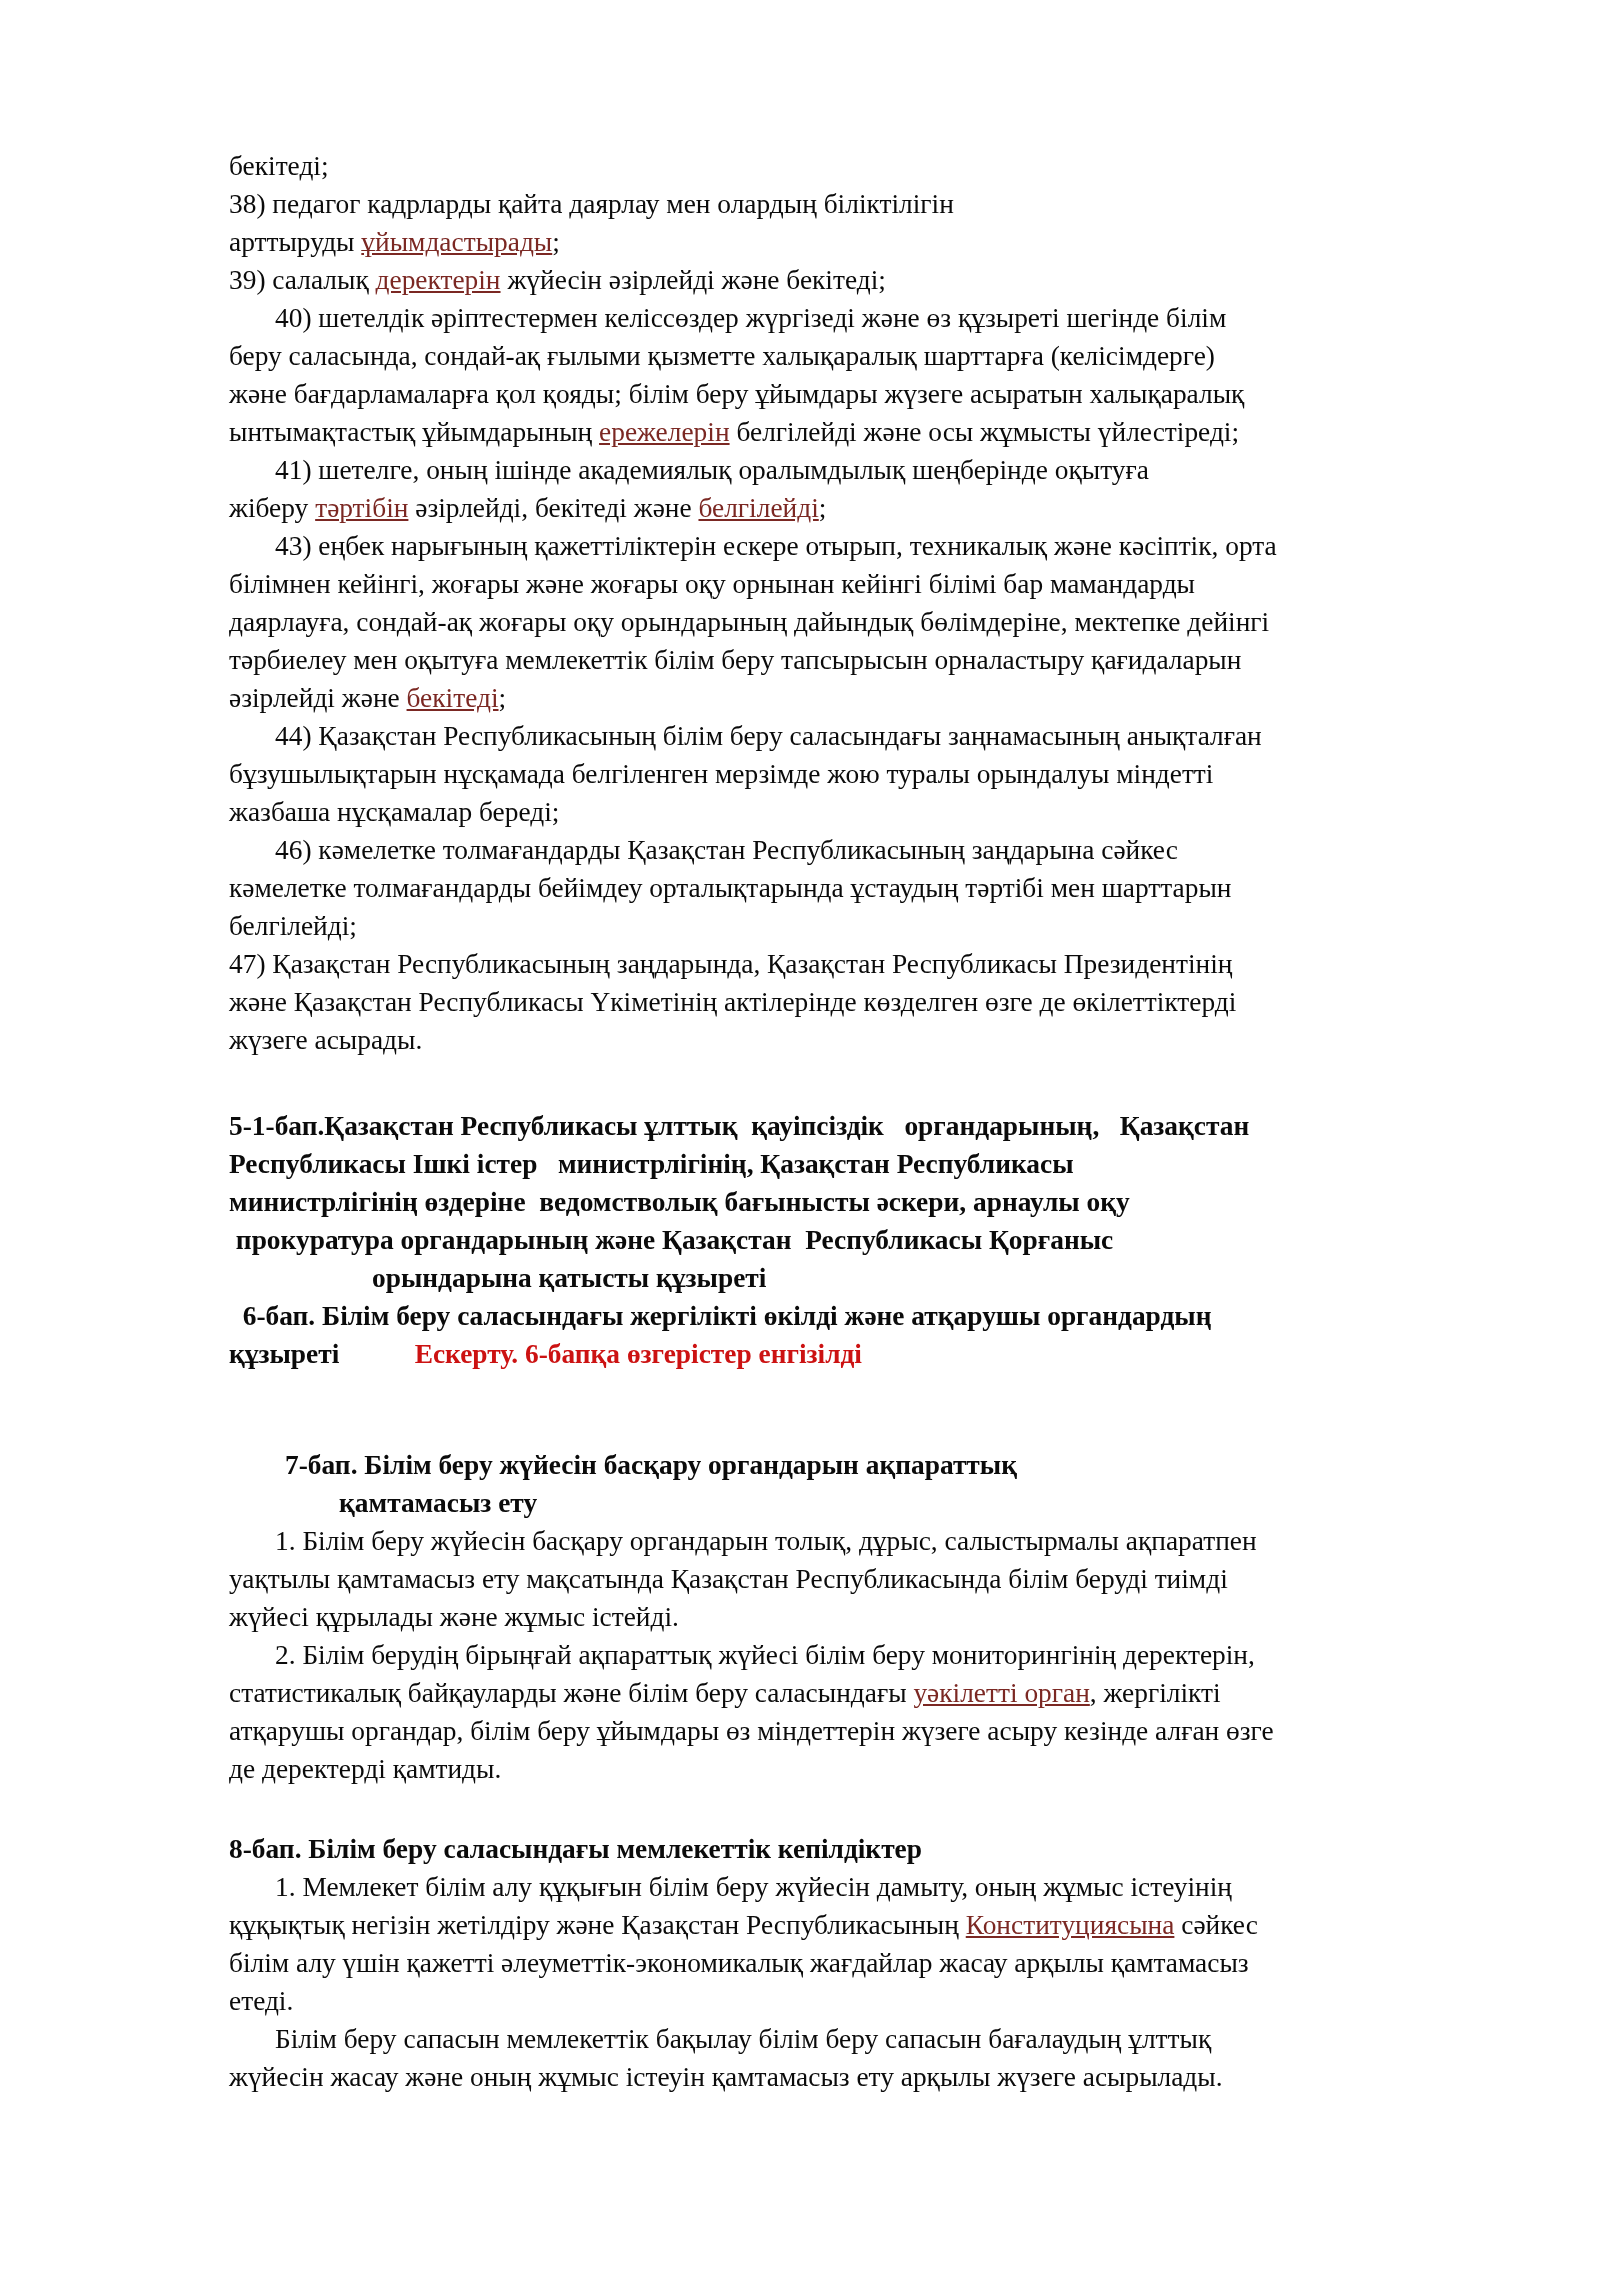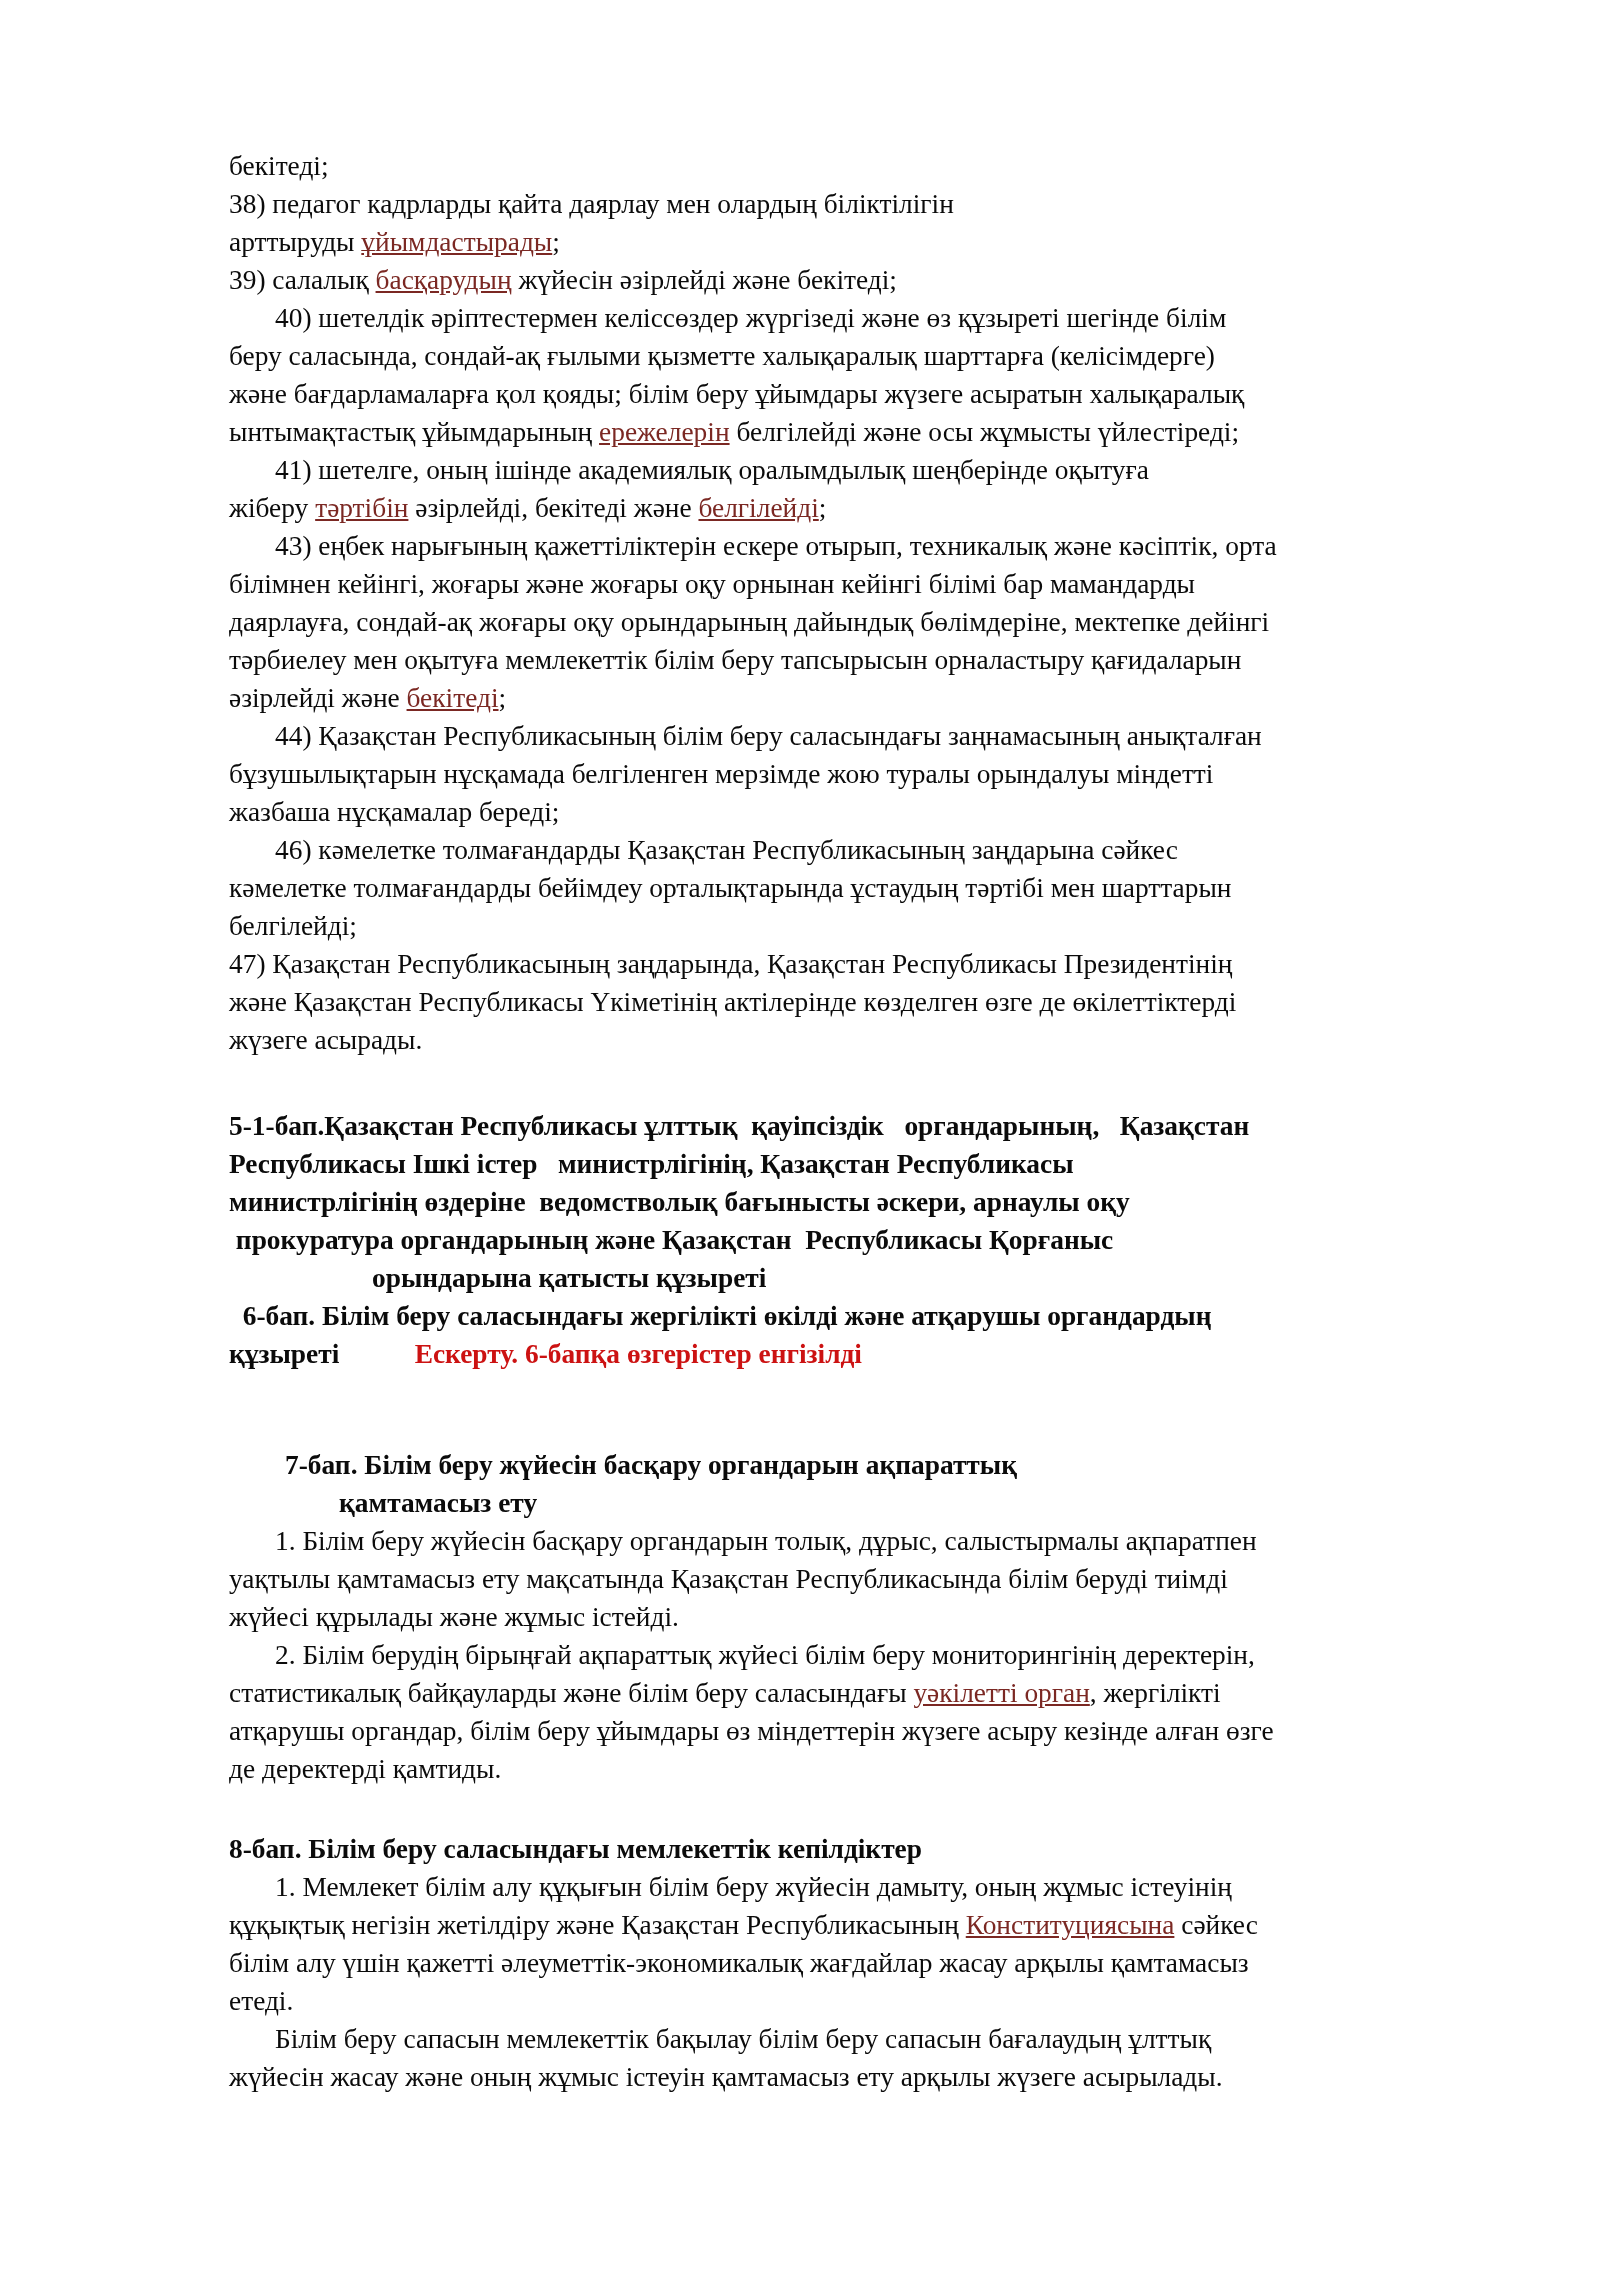--- a/index.html
+++ b/index.html
@@ -44,21 +44,21 @@
   }
 </style>
 </head>
 <body>
 
 <div class="page">
     <div class="block">
       <div class="line ind-0"><span class="run">бекітеді;</span></div>
       <div class="line ind-0"><span class="run">38) педагог кадрларды қайта даярлау мен олардың біліктілігін</span></div>
       <div class="line ind-0"><span class="run">арттыруды </span><a class="doclink">ұйымдастырады</a><span class="run">;</span></div>
-      <div class="line ind-0"><span class="run">39) салалық </span><a class="doclink">басқарудың</a><span class="run"> жүйесін әзірлейді және бекітеді;</span></div>
+      <div class="line ind-0"><span class="run">39) салалық </span><a class="doclink">деректерін</a><span class="run"> жүйесін әзірлейді және бекітеді;</span></div>
       <div class="line ind-1"><span class="run">40) шетелдік әріптестермен келіссөздер жүргізеді және өз құзыреті шегінде білім</span></div>
       <div class="line ind-0"><span class="run">беру саласында, сондай-ақ ғылыми қызметте халықаралық шарттарға (келісімдерге)</span></div>
       <div class="line ind-0"><span class="run">және бағдарламаларға қол қояды; білім беру ұйымдары жүзеге асыратын халықаралық</span></div>
       <div class="line ind-0"><span class="run">ынтымақтастық ұйымдарының </span><a class="doclink">ережелерін</a><span class="run"> белгілейді және осы жұмысты үйлестіреді;</span></div>
       <div class="line ind-1"><span class="run">41) шетелге, оның ішінде академиялық оралымдылық шеңберінде оқытуға</span></div>
       <div class="line ind-0"><span class="run">жіберу </span><a class="doclink">тәртібін</a><span class="run"> әзірлейді, бекітеді және </span><a class="doclink">белгілейді</a><span class="run">;</span></div>
       <div class="line ind-1"><span class="run">43) еңбек нарығының қажеттіліктерін ескере отырып, техникалық және кәсіптік, орта</span></div>
       <div class="line ind-0"><span class="run">білімнен кейінгі, жоғары және жоғары оқу орнынан кейінгі білімі бар мамандарды</span></div>
       <div class="line ind-0"><span class="run">даярлауға, сондай-ақ жоғары оқу орындарының дайындық бөлімдеріне, мектепке дейінгі</span></div>
       <div class="line ind-0"><span class="run">тәрбиелеу мен оқытуға мемлекеттік білім беру тапсырысын орналастыру қағидаларын</span></div>

